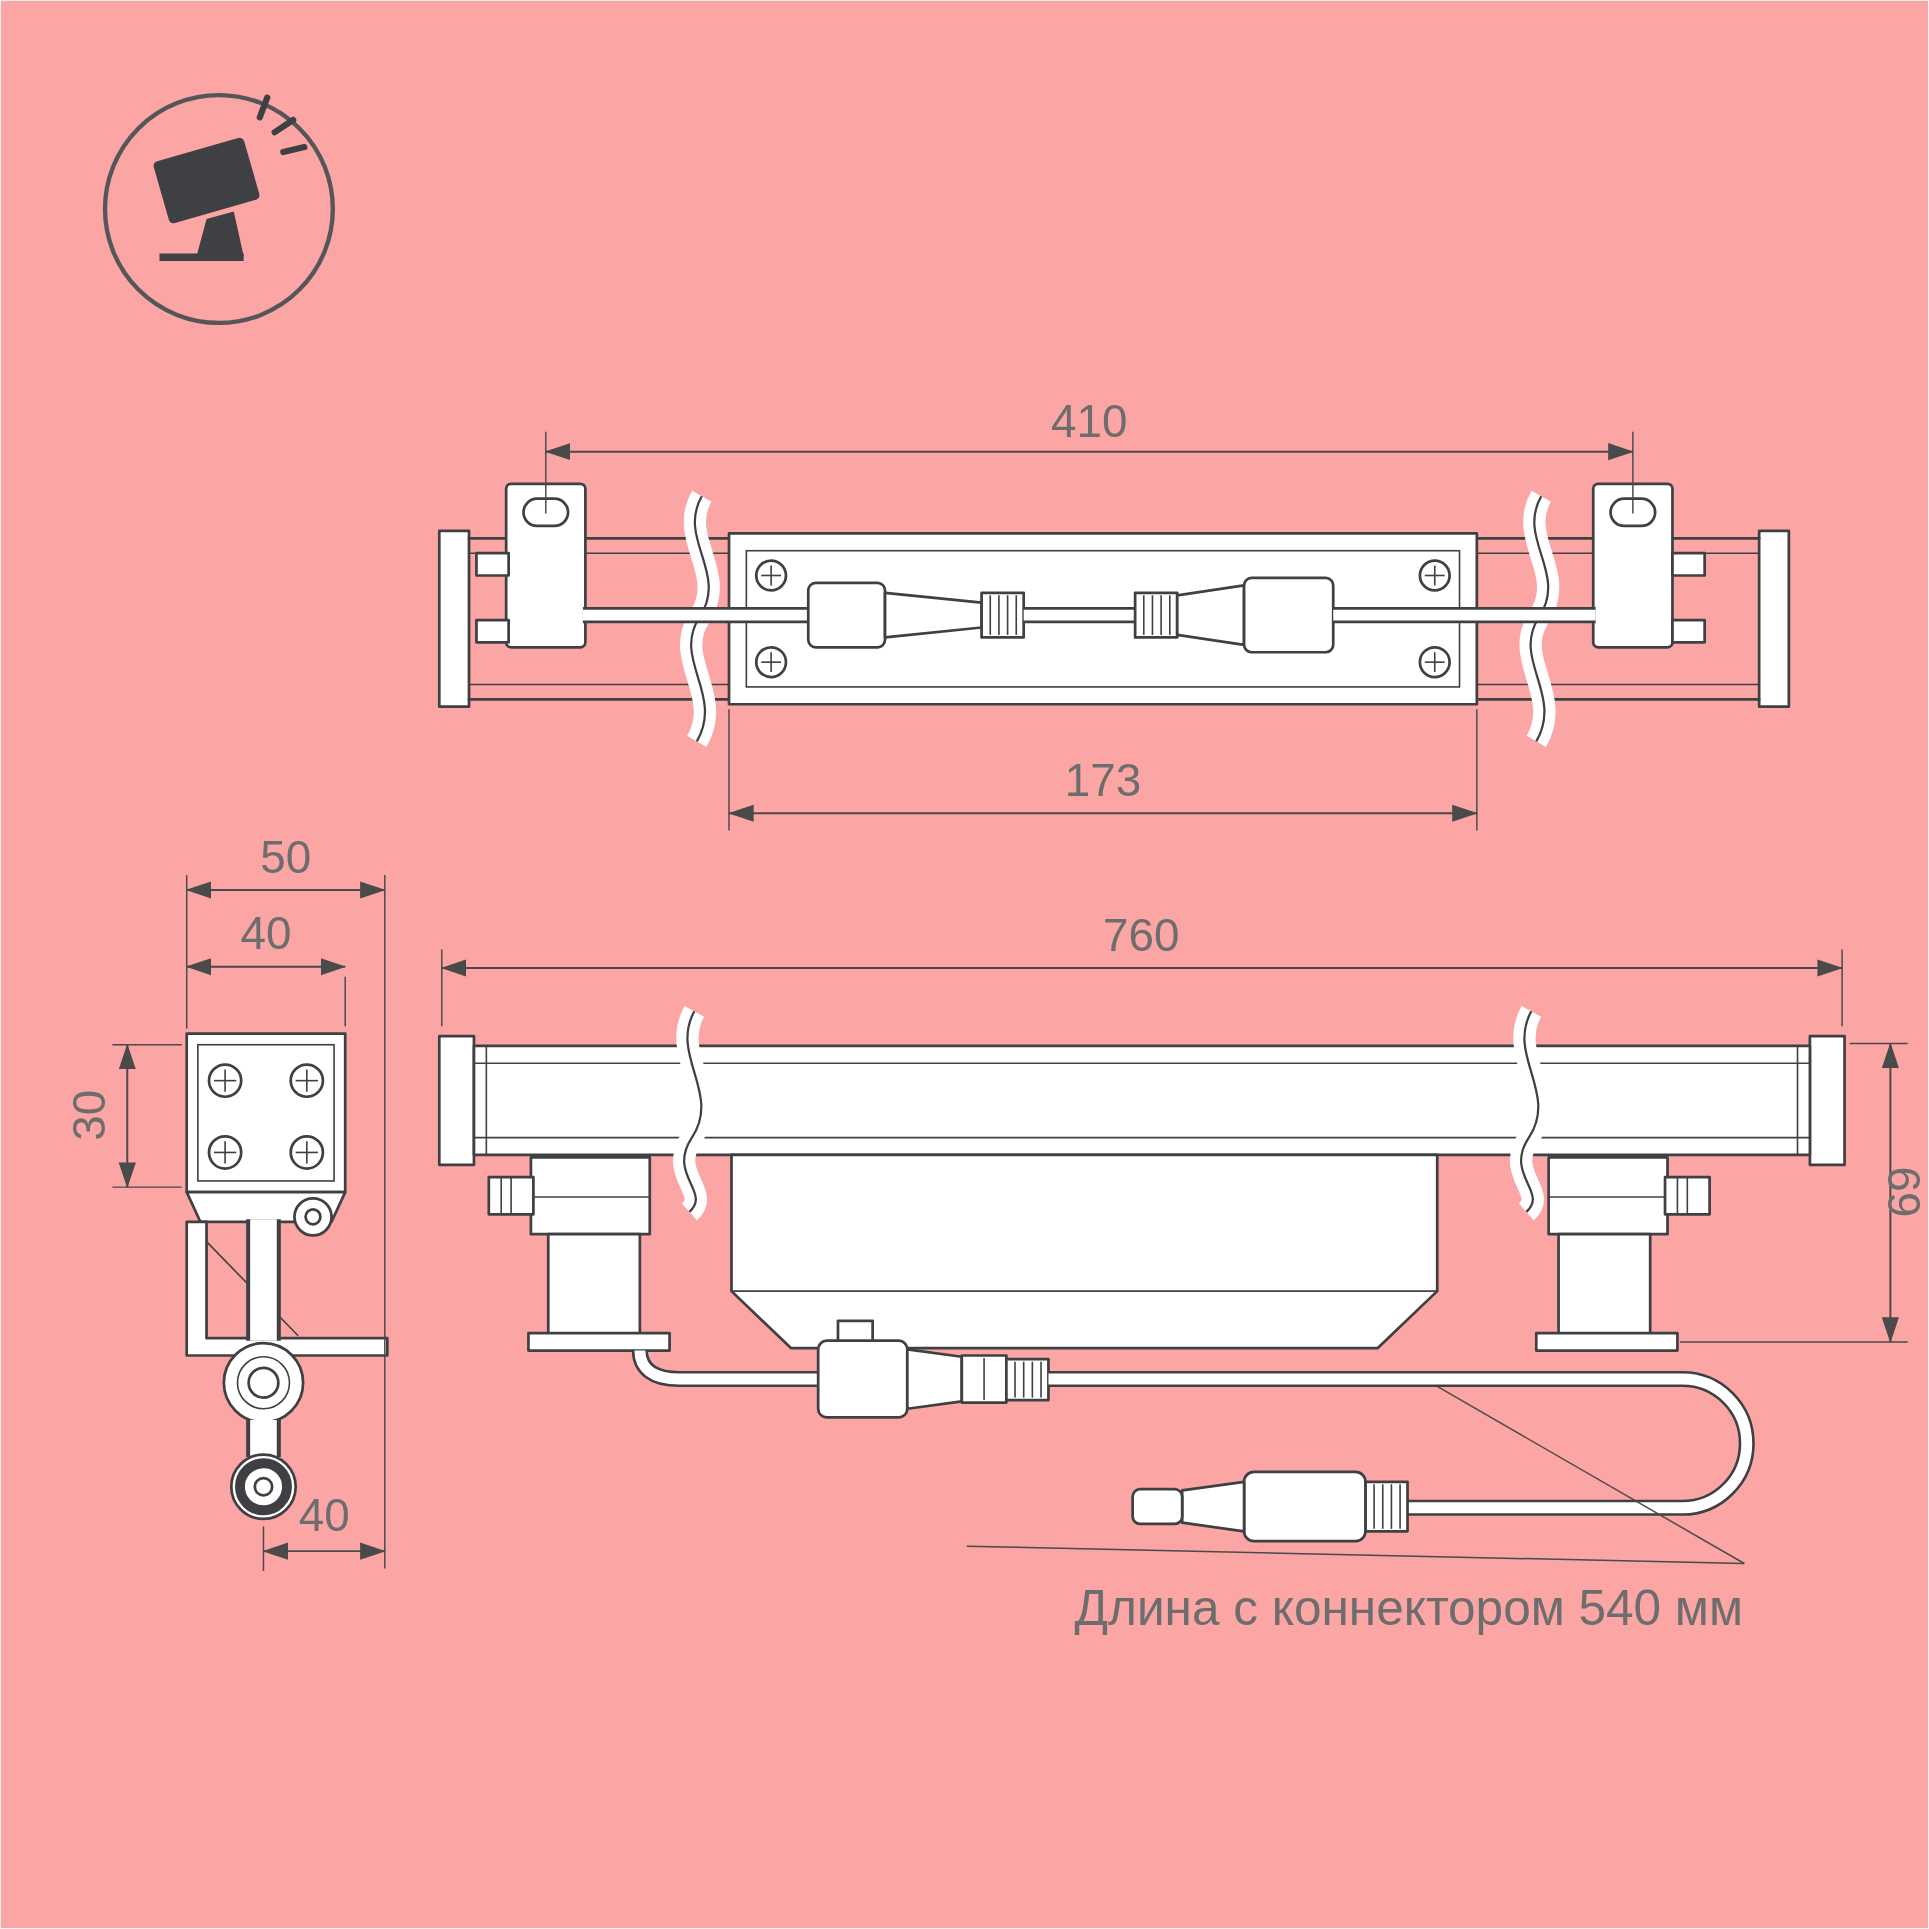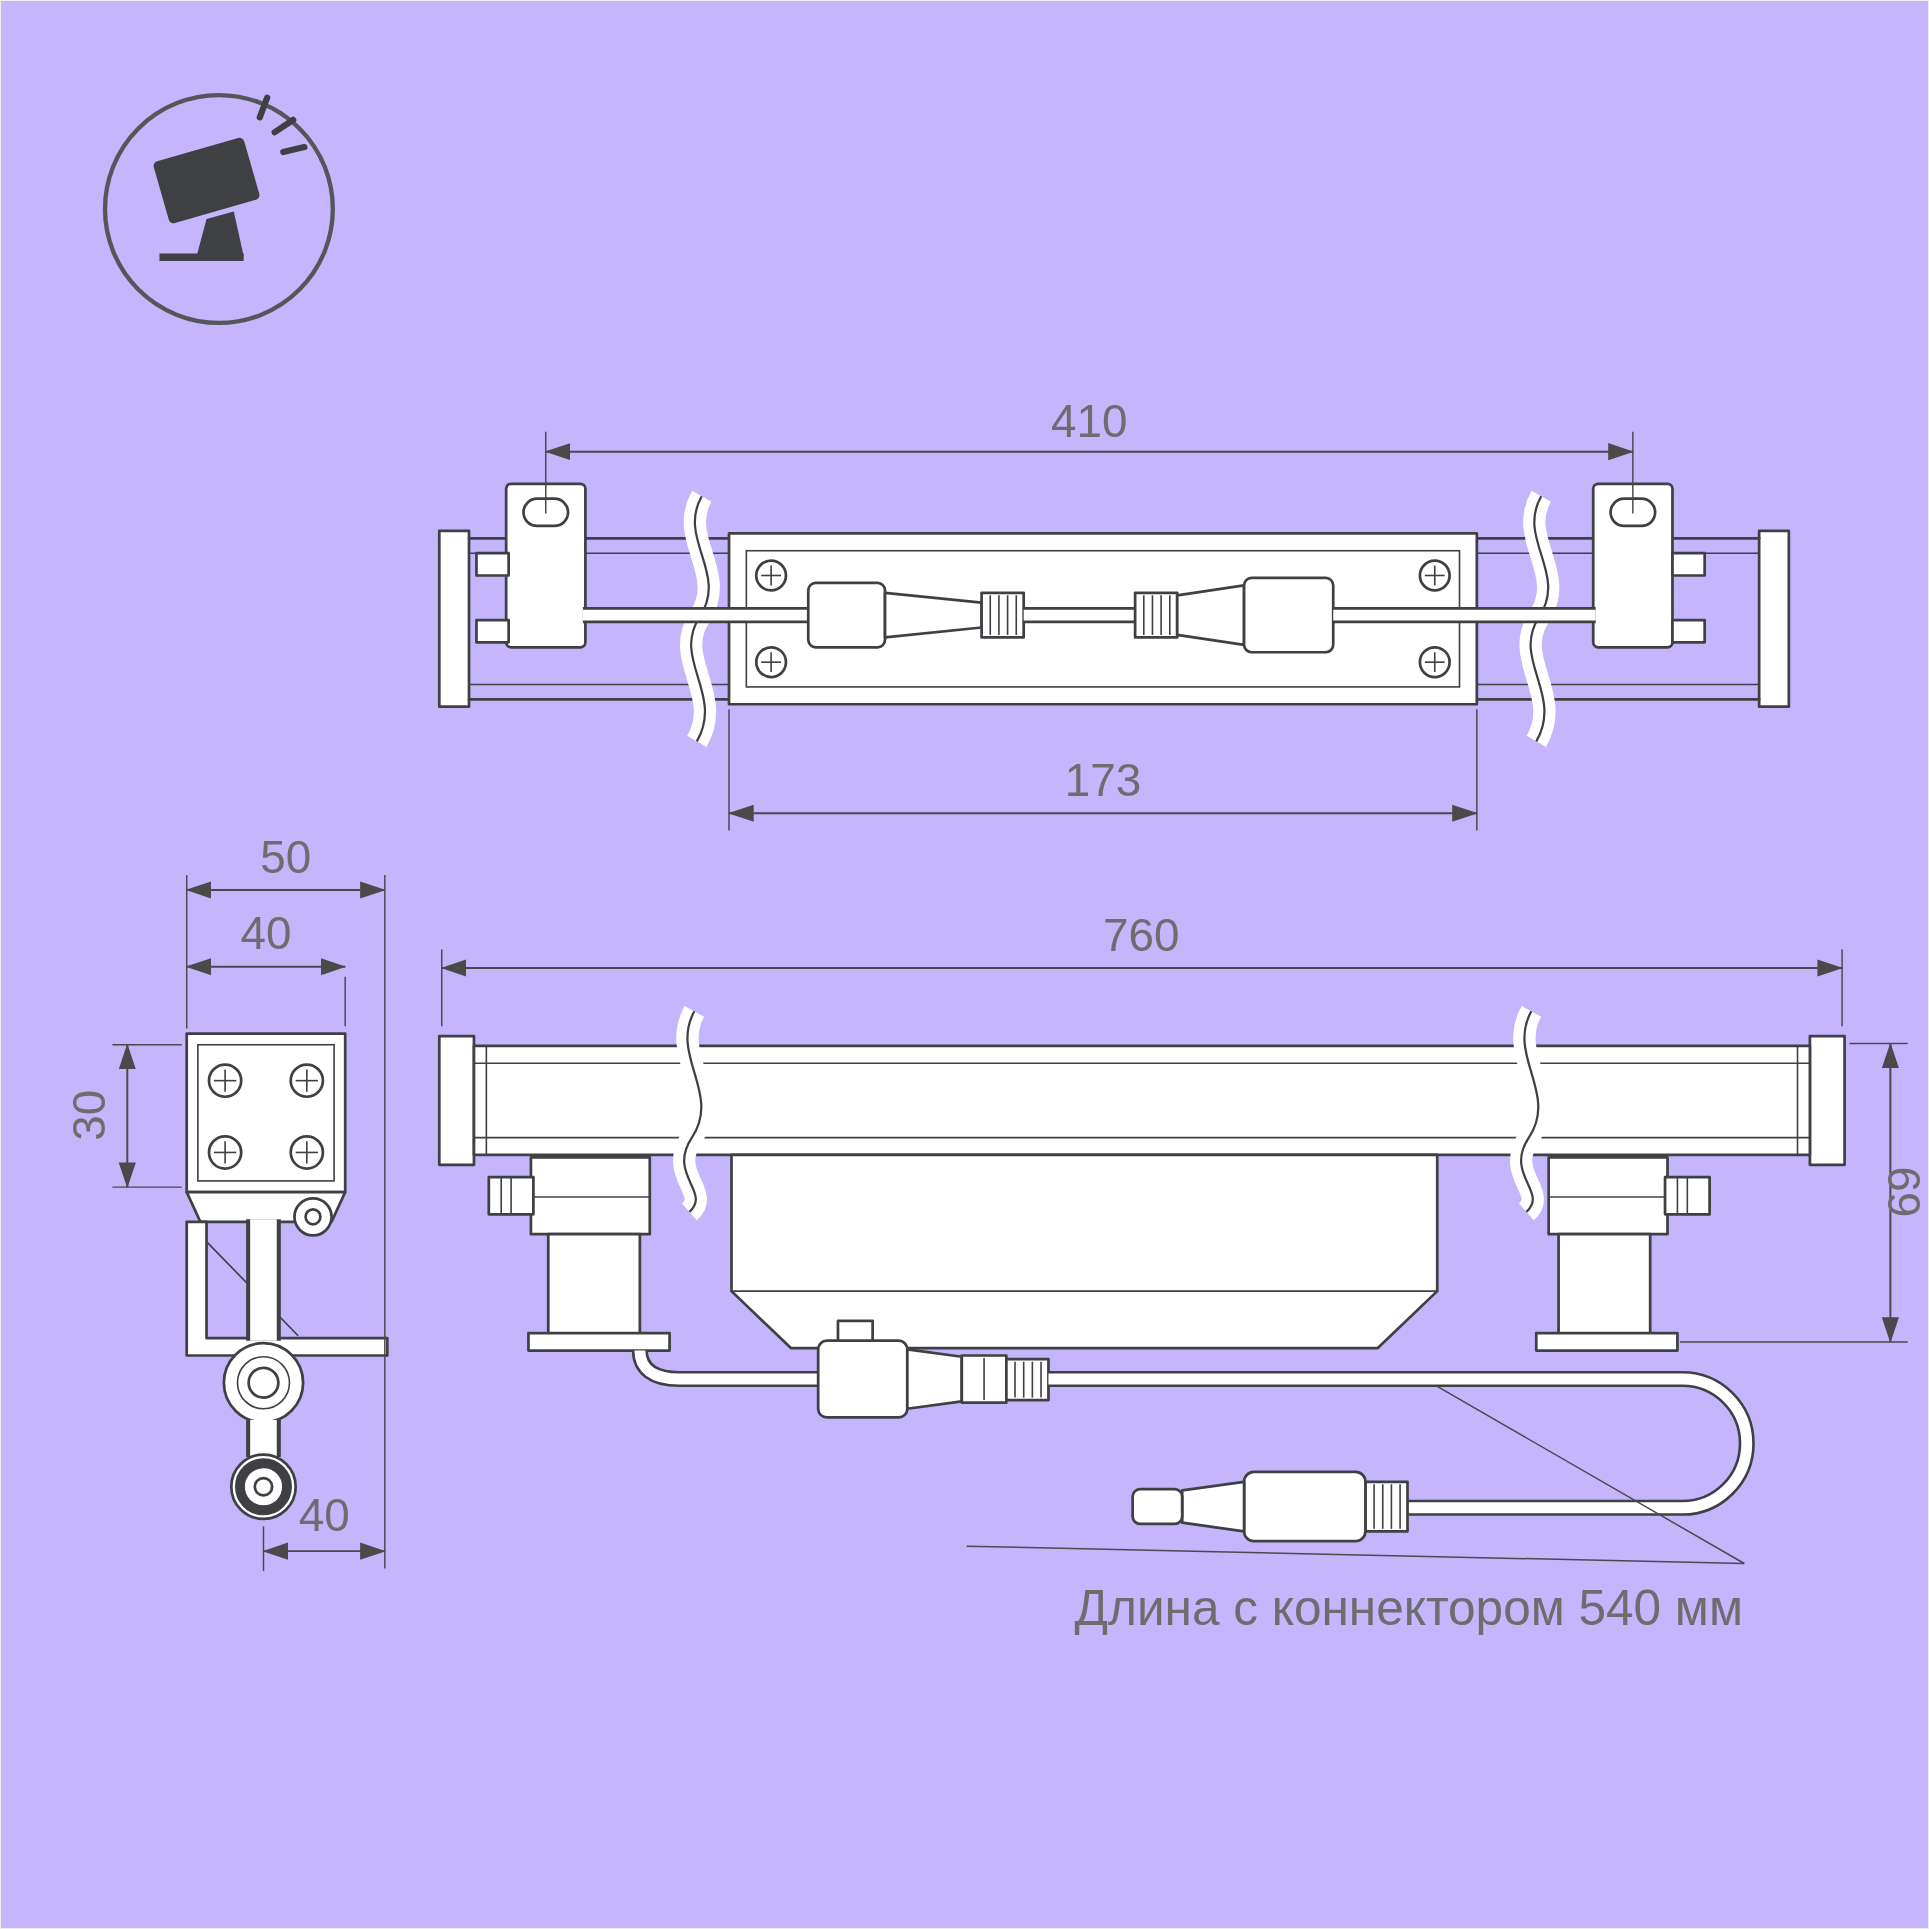--- a/index.html
+++ b/index.html
@@ -1,16 +1,16 @@
 <!DOCTYPE html>
 <html><head>
 <meta charset="utf-8">
 <style>
   html,body{margin:0;padding:0;background:#ffffff;}
-  .page{position:relative;width:1929px;height:1929px;background:#c4b5fd;box-sizing:border-box;border:1.9px solid #ededed;overflow:hidden;}
+  .page{position:relative;width:1929px;height:1929px;background:#fca5a5;box-sizing:border-box;border:1.9px solid #ededed;overflow:hidden;}
   svg{display:block;}
   .ol  {stroke:#3f4043;stroke-width:2.2;fill:#ffffff;stroke-linejoin:round;}
   .oln {stroke:#3f4043;stroke-width:2.2;fill:none;stroke-linejoin:round;stroke-linecap:round;}
   .thin{stroke:#3f4043;stroke-width:1.3;fill:none;}
   .dim {stroke:#4a4a4a;stroke-width:1.6;fill:none;}
   .ext {stroke:#4a4a4a;stroke-width:1.2;fill:none;}
   .dimtext{fill:#6d6d6d;font-family:"Liberation Sans",sans-serif;font-size:37px;}
   .note{fill:#6d6d6d;font-family:"Liberation Sans",sans-serif;font-size:40px;}
   .cabo{stroke:#3f4043;stroke-width:13;fill:none;stroke-linecap:butt;}
   .cabi{stroke:#ffffff;stroke-width:8.8;fill:none;stroke-linecap:butt;}

